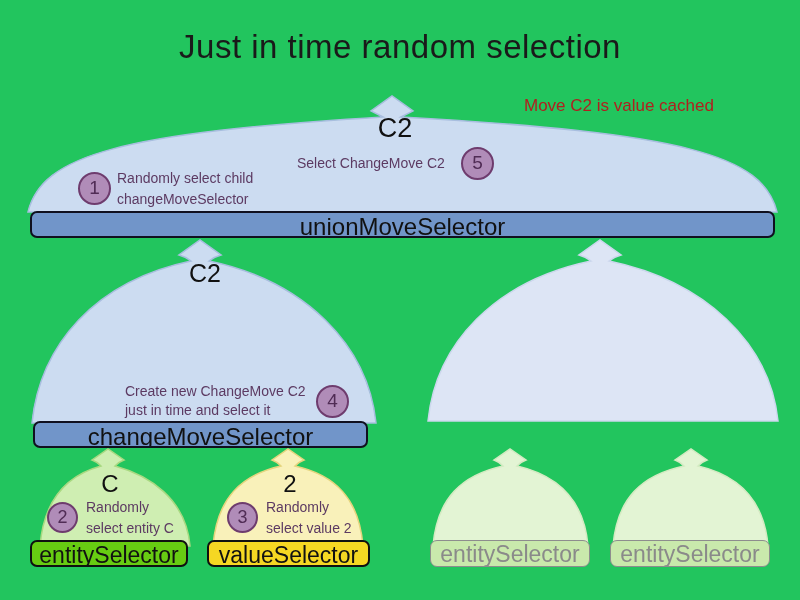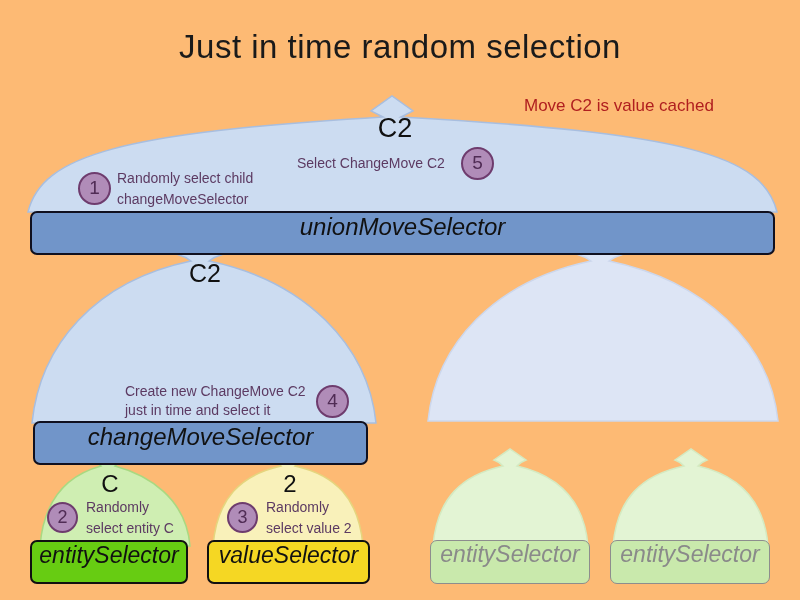--- a/index.html
+++ b/index.html
@@ -1,17 +1,17 @@
 <!DOCTYPE html>
 <html><head>
 <meta charset="utf-8">
 <style>
   html,body{margin:0;padding:0;background:#ffffff;}
   .stage{
-    position:relative;width:800px;height:600px;background:#fdba74;overflow:hidden;
+    position:relative;width:800px;height:600px;background:#22c55e;overflow:hidden;
     font-family:"Liberation Sans", sans-serif;
   }
   .title{
     position:absolute;left:0;top:28px;width:800px;text-align:center;
     font-size:33px;color:#1a1a1a;letter-spacing:0.5px;
   }
   .subtitle{
     position:absolute;left:0;top:66px;width:800px;text-align:center;
     font-size:14px;color:#111111;
   }
@@ -19,23 +19,23 @@
     position:absolute;left:524px;top:96px;width:240px;
     font-size:17px;color:#b01f1f;text-align:left;white-space:nowrap;
   }
   svg.shapes{position:absolute;left:0;top:0;z-index:1;}
   .dome-blue{fill:#ccdcf1;stroke:#a8bedf;stroke-width:1.5;}
   .dome-blue-faded{fill:#dde5f5;stroke:#ccd7ed;stroke-width:1.5;}
   .arch-green{fill:#cfeeb2;stroke:#a9d981;stroke-width:1.5;}
   .arch-yellow{fill:#f9f1ba;stroke:#e5d57e;stroke-width:1.5;}
   .arch-green-faded{fill:#e3f4d4;stroke:#d4eac2;stroke-width:1.5;}
   .bar{
-    position:absolute;z-index:3;height:44px;line-height:27px;text-align:center;
+    position:absolute;z-index:3;height:27px;line-height:27px;text-align:center;
     border-radius:7px;box-sizing:border-box;font-size:24px;color:#111111;
-    white-space:nowrap;overflow:hidden;font-style:italic;
+    white-space:nowrap;overflow:hidden;
   }
   .bar-blue{background:#7195c9;border:2px solid #10101f;}
   .bar-blue-faded{background:#bac9e7;border:1.5px solid #8d8d8d;color:#808080;font-size:23px;}
   .bar-green{background:#67cc12;border:2px solid #101010;font-size:23px;}
   .bar-yellow{background:#f5d723;border:2px solid #101010;font-size:23px;}
   .bar-green-faded{background:#c9e9ac;border:1.5px solid #8d8d8d;color:#8a8a8a;font-size:23px;}
   .move-label{
     position:absolute;z-index:4;color:#111111;white-space:nowrap;text-align:center;
   }
   .step-circle{

